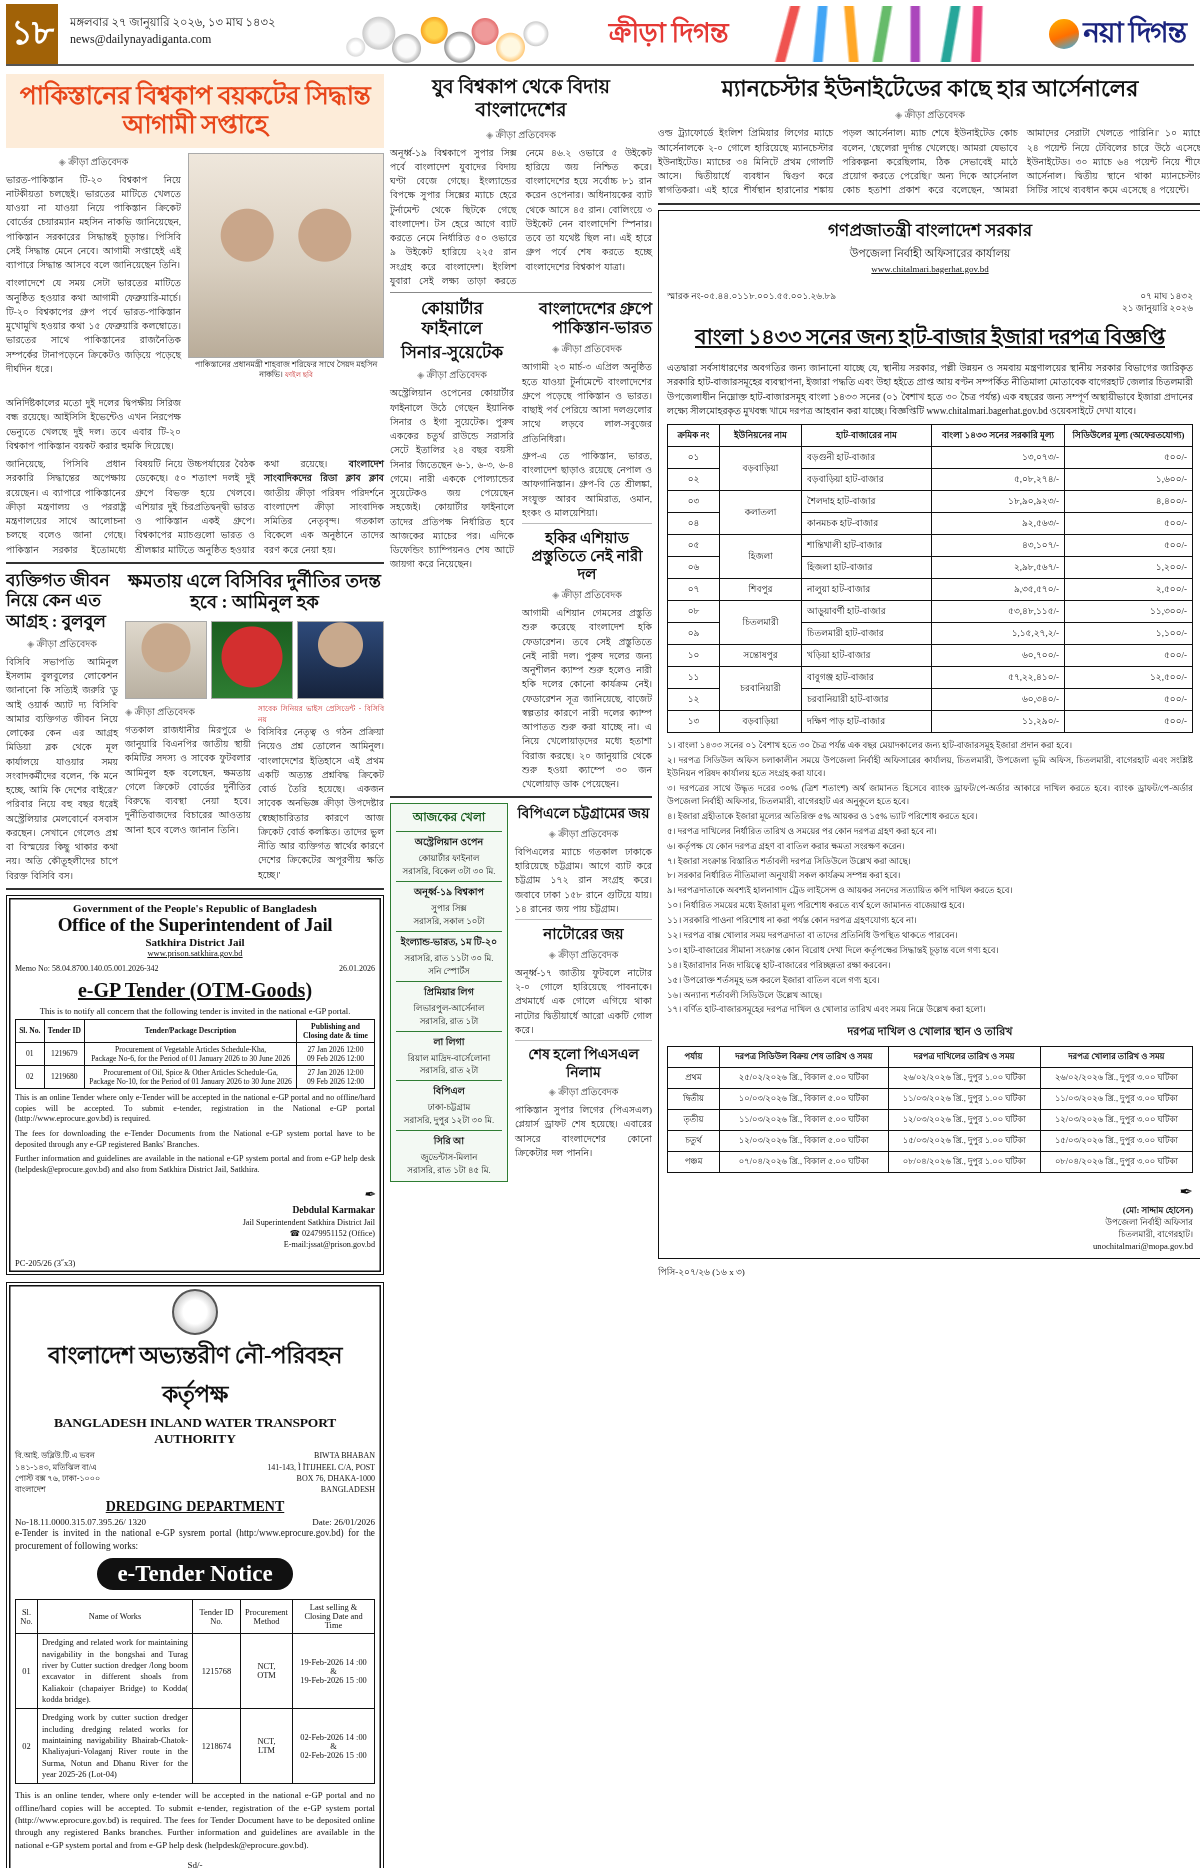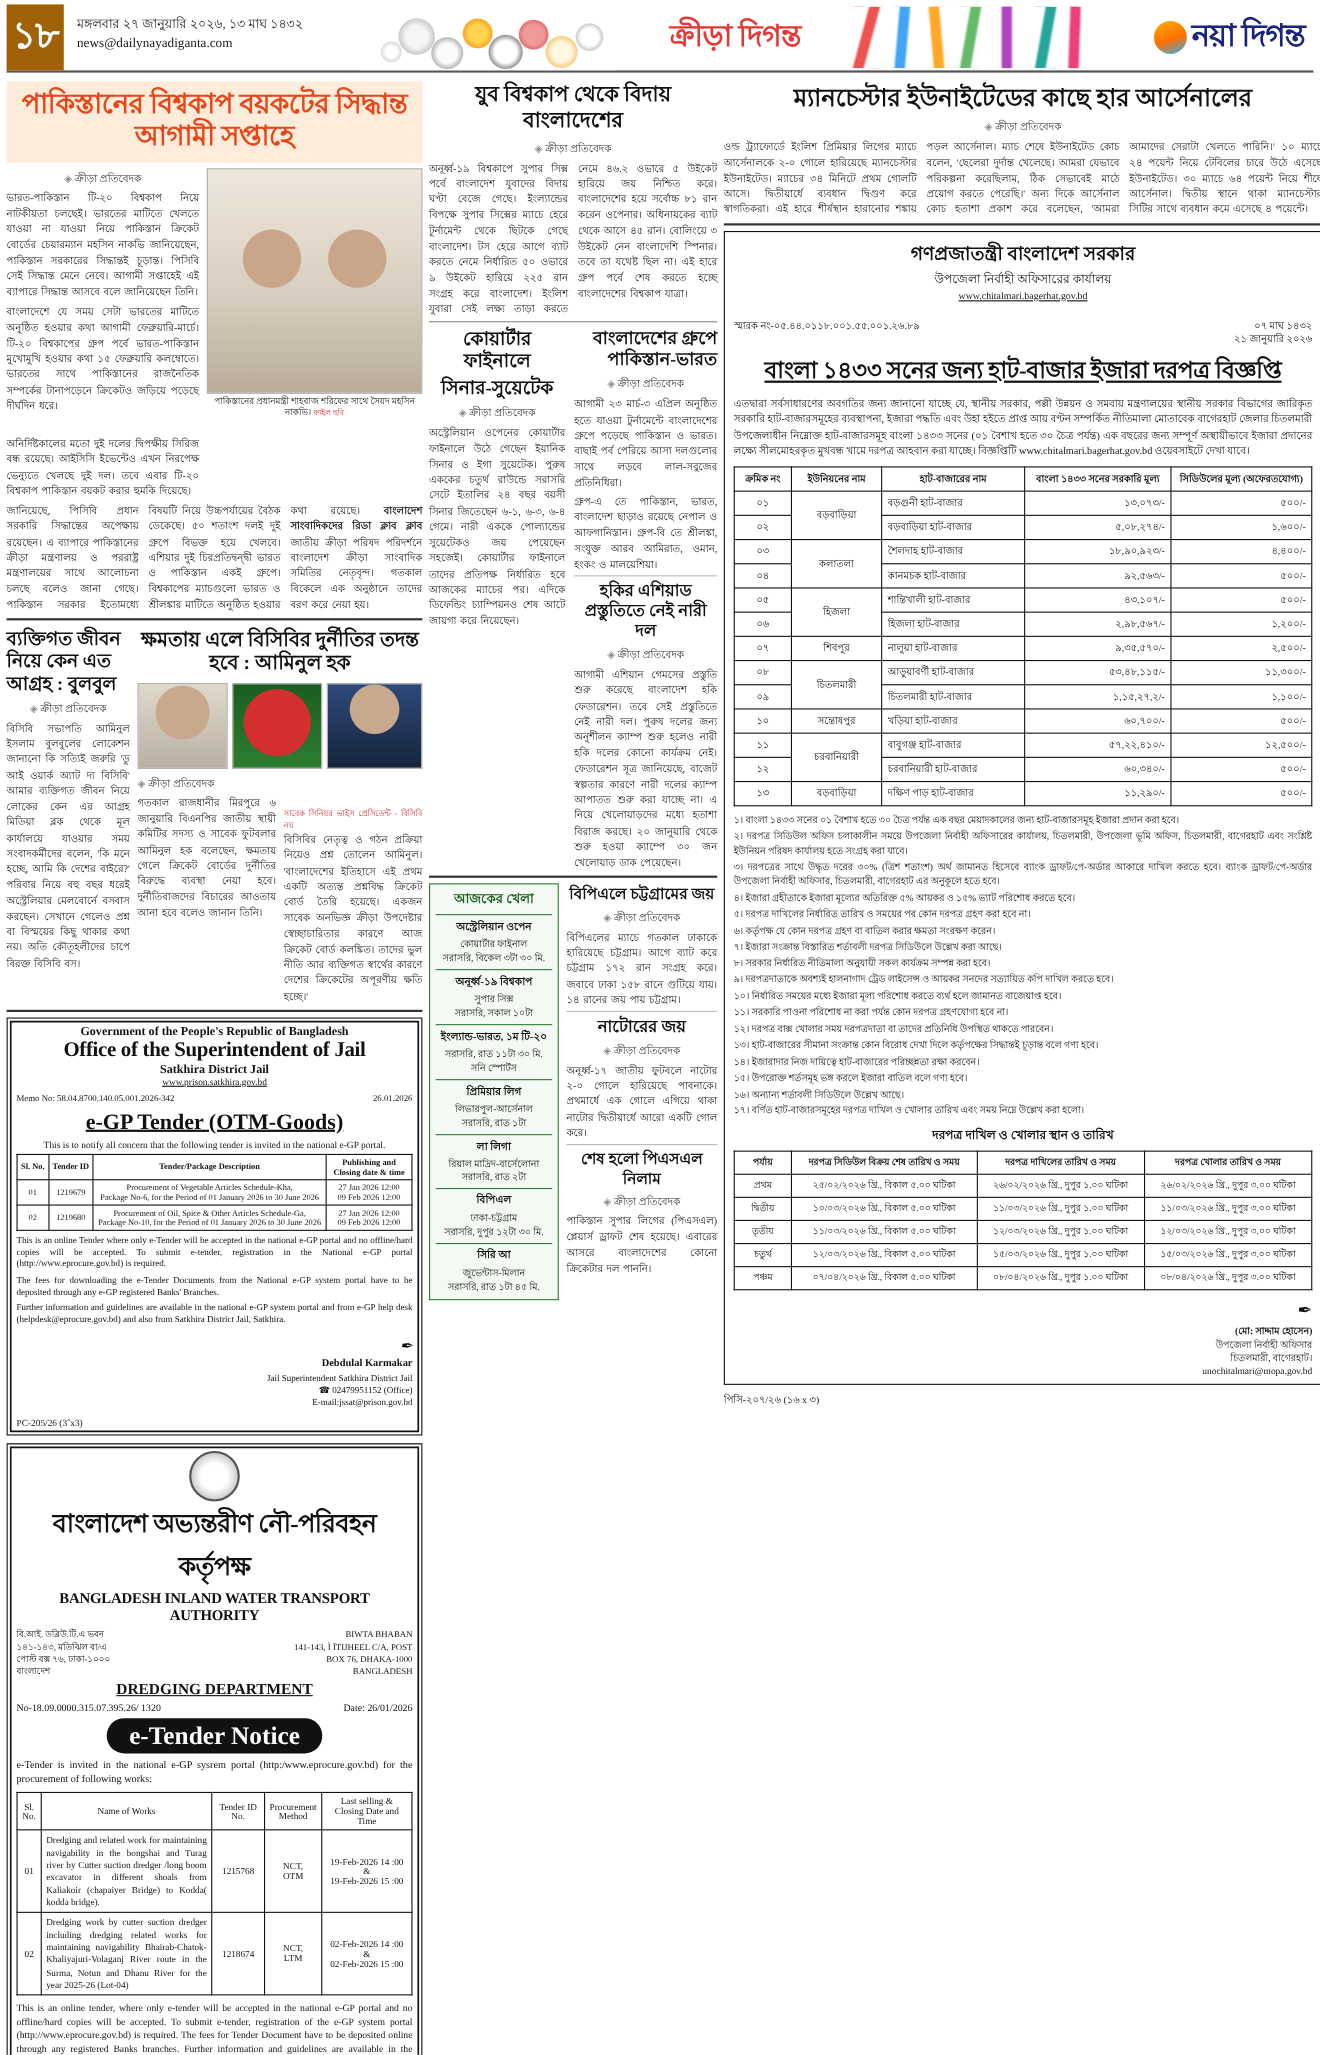--- a/index.html
+++ b/index.html
@@ -217,21 +217,21 @@
 
   
   .mini-box { border:1px solid #2e7d32; padding:4px 5px; margin-top:5px; background:#f3f9f3; }
   .mini-title { text-align:center; font-weight:bold; font-size:12px; color:#1b5e20; }
   .mini-sub { text-align:center; font-size:9.5px; font-weight:bold; margin:2px 0;}
   .mini-text { font-size:8.6px; line-height:1.5; text-align:center;}
   .greenline { border-top:1px solid #2e7d32; margin:3px 0;}
 
   .tiny { font-size:8.4px; line-height:1.5; text-align:justify;}
   .imgcap { font-size:8px; text-align:center; line-height:1.25; padding:2px 0;}
-  .redtext { color:#c62828;margin-top:31px; }
+  .redtext { color:#c62828; }
 </style>
 </head>
 <body>
 
 <div class="page">
 
   <div class="masthead">
     <div class="pagenum">১৮</div>
     <div class="mast-date">
       <div>মঙ্গলবার ২৭ জানুয়ারি ২০২৬, ১৩ মাঘ ১৪৩২</div>
@@ -390,27 +390,27 @@
           </div>
           <div style="text-align:right;">
             <div>BIWTA BHABAN</div>
             <div>141-143, Ì  ÏTIJHEEL C/A, POST</div>
             <div>BOX 76, DHAKA-1000</div>
             <div>BANGLADESH</div>
           </div>
         </div>
         <div class="dept">DREDGING DEPARTMENT</div>
         <div class="noline">
-          <span>No-18.09.0000.315.07.395.26/ 1320</span>
+          <span>No-18.11.0000.315.07.395.26/ 1320</span>
           <span><span>Date:</span> <span>26/01/2026</span></span>
         </div>
+        <div style="font-size:9.3px; line-height:1.4; text-align:justify;">e-Tender is invited in the national e-GP sysrem portal (http:/www.eprocure.gov.bd) for the procurement of following works:</div>
         <div style="text-align:center;">
           <div class="etn">e-Tender Notice</div>
         </div>
-        <div style="font-size:9.3px; line-height:1.4; text-align:justify;">e-Tender is invited in the national e-GP sysrem portal (http:/www.eprocure.gov.bd) for the procurement of following works:</div>
         <table class="biw" style="margin-top:4px;">
           <thead>
             <tr>
               <th style="width:22px;">Sl. No.</th>
               <th>Name of Works</th>
               <th style="width:48px;">Tender ID No.</th>
               <th style="width:52px;">Procurement Method</th>
               <th style="width:82px;">Last selling &amp; Closing Date and Time</th>
             </tr>
           </thead>

